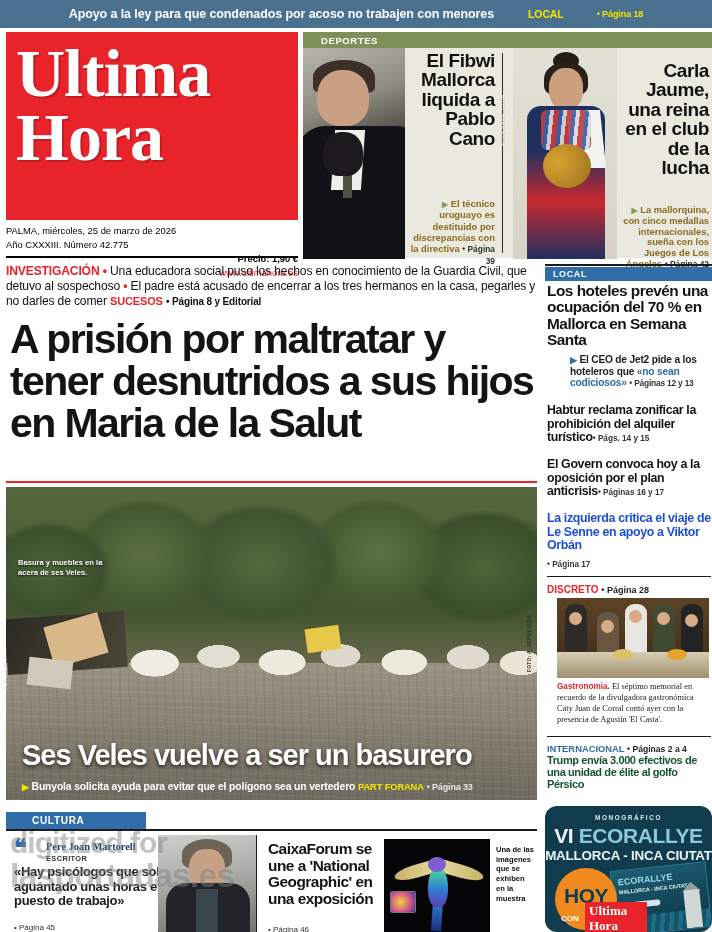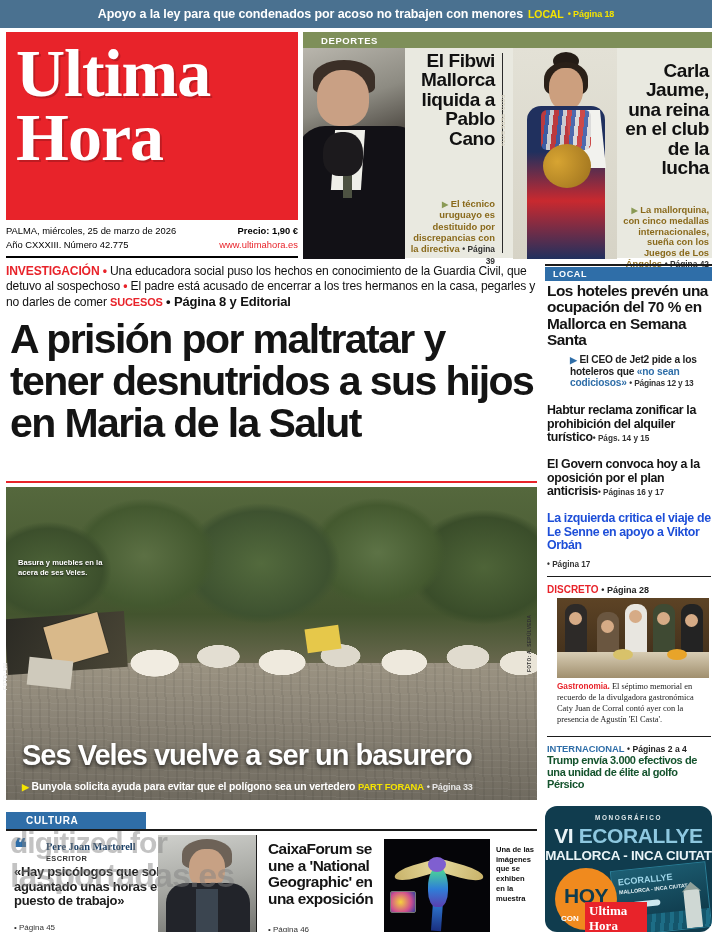--- a/index.html
+++ b/index.html
@@ -9,39 +9,39 @@
     font-family: "Liberation Sans", sans-serif;
     overflow: hidden;
   }
   .page { position: relative; width: 712px; height: 932px; background: #fff; }
 
   
   .topbanner {
     position: absolute; left: 0; top: 0; width: 712px; height: 28px;
     background: #4a7190; color: #fff;
     display: flex; align-items: center; justify-content: center;
-    font-size: 12.5px; font-weight: 600; letter-spacing: -0.1px;
+    font-size: 12.5px; font-weight: 600; letter-spacing: -0.1px; gap: 29px;
   }
   .topbanner .sec { color: #f5e400; font-weight: 700; font-size: 10.5px; margin-left: 5px; }
   .topbanner .pg  { color: #f5e400; font-weight: 700; font-size: 9px; margin-left: 4px; }
 
   
   .masthead {
     position: absolute; left: 6px; top: 32px; width: 292px; height: 188px;
     background: #e8232a; overflow: hidden;
   }
   .masthead .logo {
     color: #fff; font-family: "Liberation Serif", serif; font-weight: 700;
     font-size: 68px; line-height: 0.94; letter-spacing: -1px;
     padding: 10px 0 0 10px; text-shadow: 2px 2px 0 rgba(0,0,0,.18);
   }
   .mast-info {
     position: absolute; left: 6px; top: 222px; width: 292px; height: 36px;
     border-bottom: 2px solid #000; display: flex; justify-content: space-between;
-    font-size: 9.4px; line-height: 1.5; padding-top: 2px;
+    font-size: 9.4px; line-height: 1.5; padding-top: 2px; flex-direction: column;
   }
   .mast-info .right { text-align: right; }
   .mast-info .price { font-weight: 700; }
   .mast-info .url { color: #e8232a; font-weight: 400; margin-left: 10px; }
 
   
   .sports {
     position: absolute; left: 303px; top: 32px; width: 409px; height: 226px;
     background: #e9e9e0; border-top: 1px solid #7e8f59;
   }
@@ -131,21 +131,21 @@
   .sp-sub2 .pg{color:#333; font-size:8.4px;}
 
   
   .kicker {
     position:absolute; left:6px; top:264px; width:531px;
     font-size:12.1px; line-height:1.22; color:#111; letter-spacing:-.15px;
   }
   .kicker .lbl{color:#e8232a; font-weight:700;}
   .kicker .dot{color:#e8232a; font-weight:700;}
   .kicker .suc{color:#e8232a; font-weight:700; font-size:11px;}
-  .kicker .pgb{font-weight:700; font-size:13px;}
+  .kicker .pgb{font-weight:700; font-size:10px;}
 
   
   .mainhead {
     position:absolute; left:10px; top:318px; width:527px;
     font-size:41px; font-weight:700; line-height:1.03; letter-spacing:-1.6px;
     color:#141414; font-family:"Liberation Sans", sans-serif;
   }
   .head-rule {
     position:absolute; left:6px; top:481px; width:531px; height:2px; background:#e8232a;
   }
@@ -227,21 +227,21 @@
   .photo-sub .tri{color:#f5e400; font-size:9px;}
   .photo-sub .sec{color:#f5e400; font-size:9.4px;}
   .photo-sub .pg{color:#e7e7e7; font-weight:600; font-size:9px;}
 
   
   .cultura-tab {
     position:absolute; left:6px; top:812px; width:140px; height:17px;
     background:#2f6ea8;
   }
   .cultura-tab span{color:#fff; font-size:10px; font-weight:700; letter-spacing:.7px;
-    line-height:17px; padding-left:20px; display:block;}
+    line-height:17px; padding-left:26px; display:block;}
   .cultura-box {
     position:absolute; left:6px; top:829px; width:531px; height:103px;
     border-top:2px solid #1b1b1b; background:#fff;
   }
   .cult-left { position:absolute; left:4px; top:4px; width:242px; height:97px; }
   .quote-mark {
     position:absolute; left:4px; top:4px; font-size:24px; font-weight:700;
     color:#2f6ea8; line-height:.8; font-family:"Liberation Serif", serif;
   }
   .cult-name {

